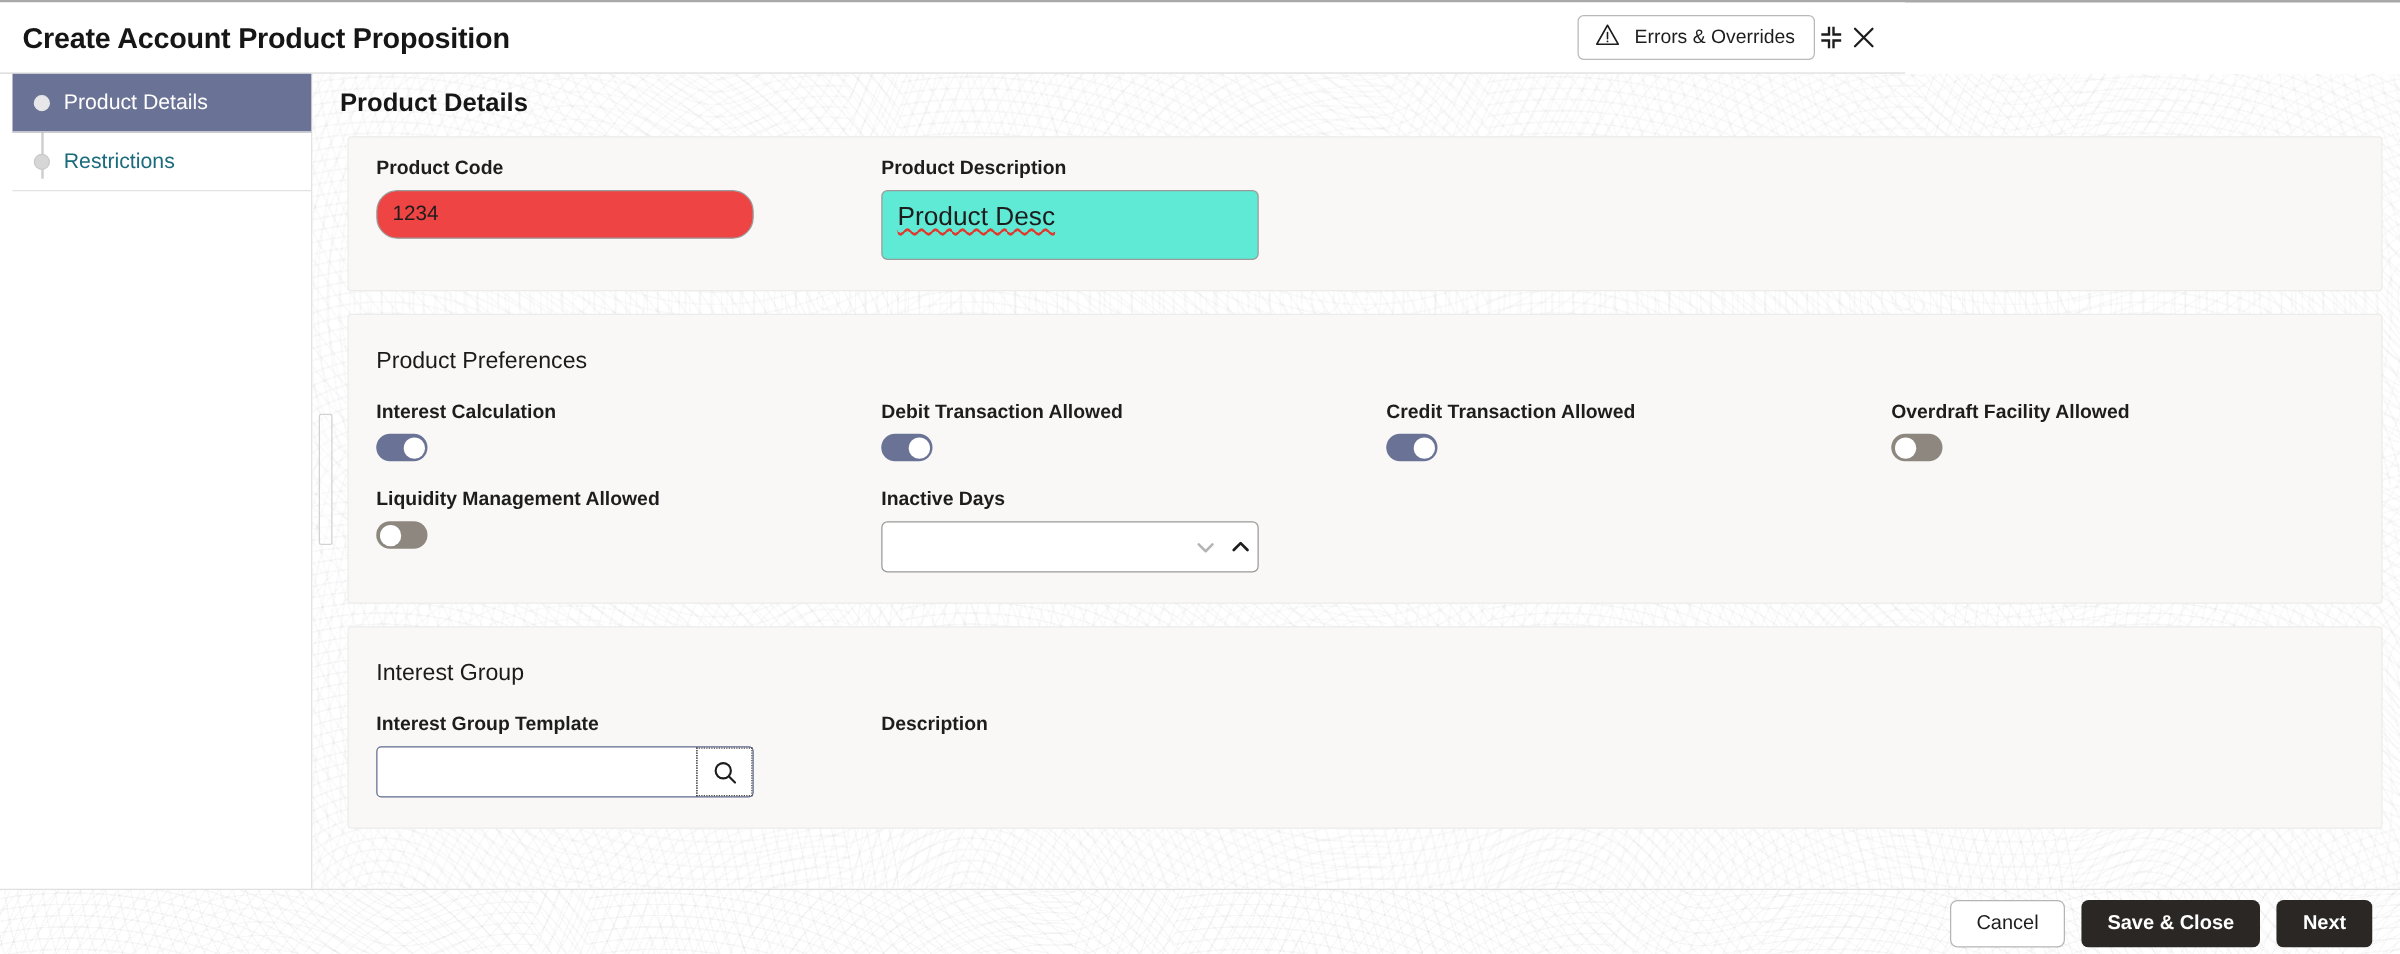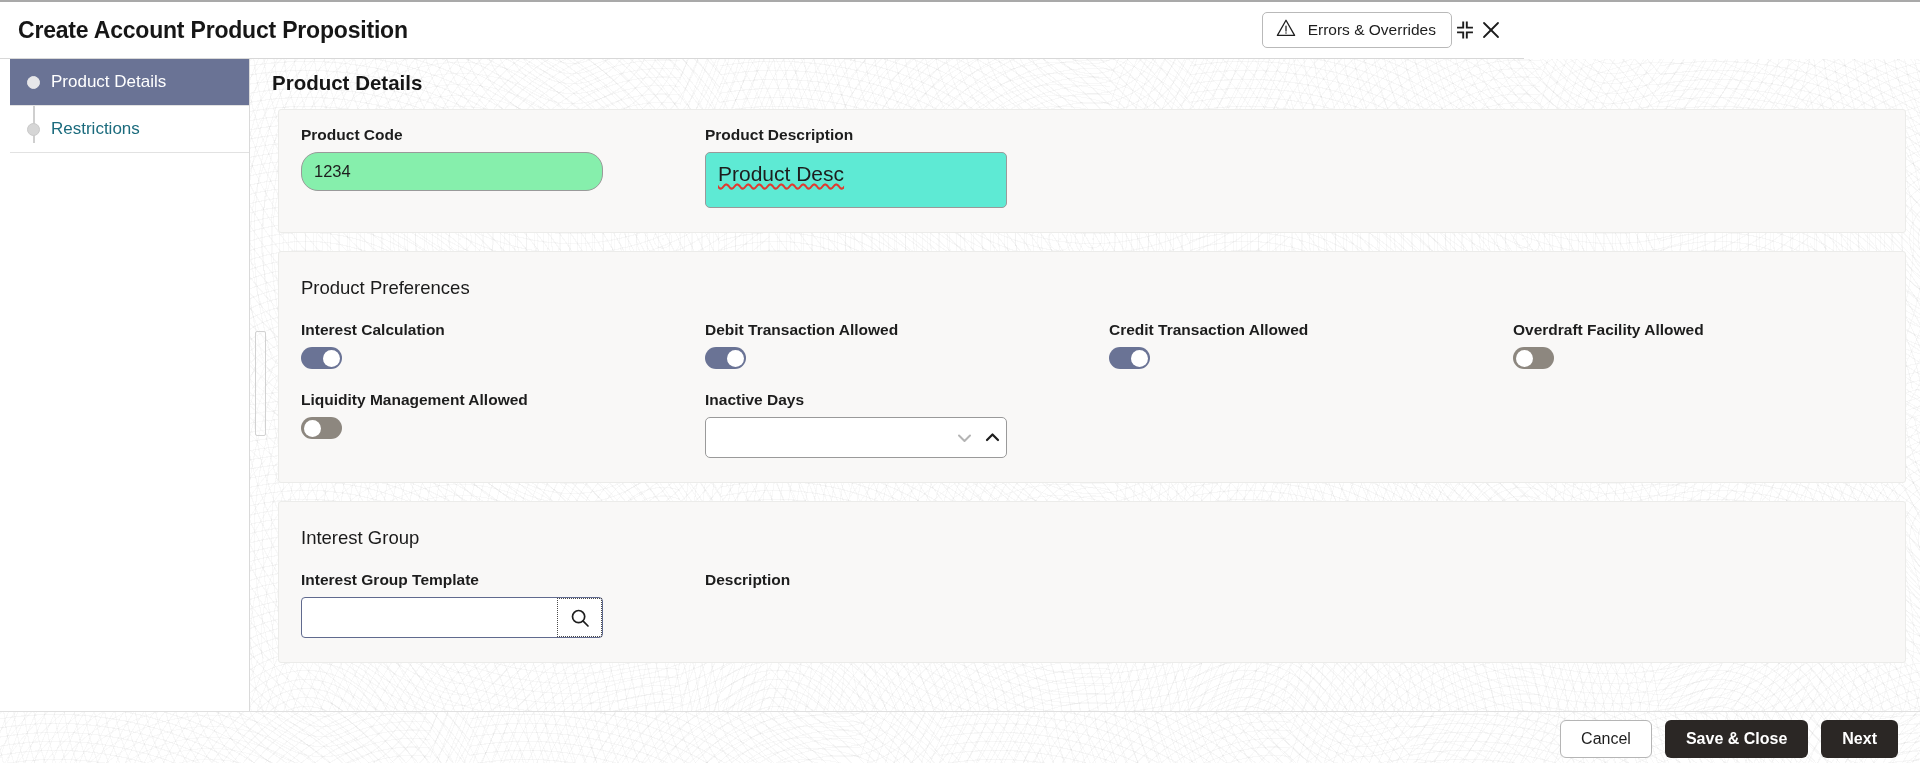--- a/index.html
+++ b/index.html
@@ -133,21 +133,21 @@
   }
 
   .field-label {
     font-size: 15.5px; font-weight: bold; color: #1d1d1d;
     margin-bottom: 8px; display: block;
   }
 
   .text-input {
     width: 302px; height: 39px;
     border: 1px solid #9a9a9a; border-radius: 17px;
-    background: #86efac; padding: 0 12px;
+    background: #ef4444; padding: 0 12px;
     font-size: 16.5px; color: #1d1d1d;
     font-family: "Liberation Sans", sans-serif;
     outline: none;
   }
   .text-area {
     width: 302px; height: 56px;
     border: 1px solid #9a9a9a; border-radius: 5px;
     background: #5eead4; padding: 8px 12px;
     font-size: 21px; color: #1d1d1d; line-height: 1.2;
     font-family: "Liberation Sans", sans-serif;

